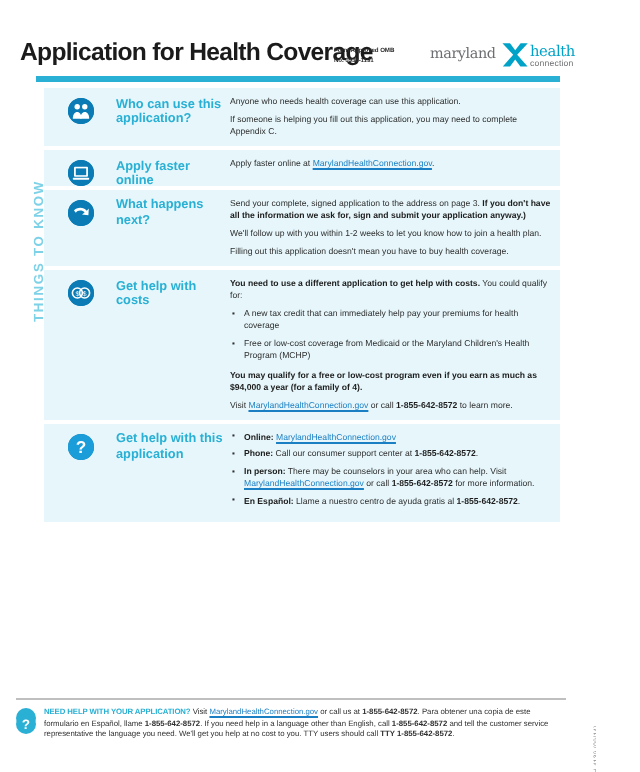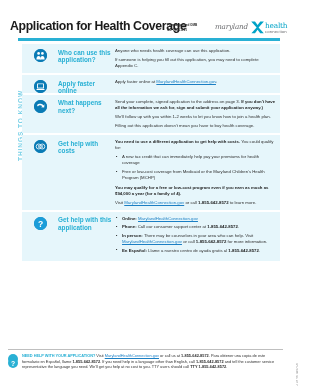--- a/index.html
+++ b/index.html
@@ -64,21 +64,20 @@
     height: 17px;
   }
   .logo-maryland {
     position: absolute;
     left: 0;
     top: 2px;
     font-size: 7.2px;
     color: #6d6e71;
     letter-spacing: -0.2px;
     font-family: "DejaVu Serif", serif;
-    font-style: italic;
     text-align: right;
   }
   .logo-x {
     position: absolute;
     left: 35px;
     top: 0px;
     width: 15px;
     height: 15px;
   }
   .logo-health {

